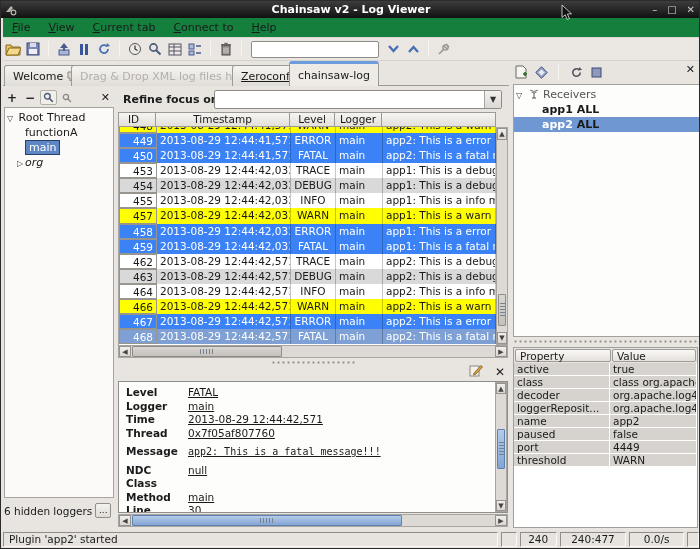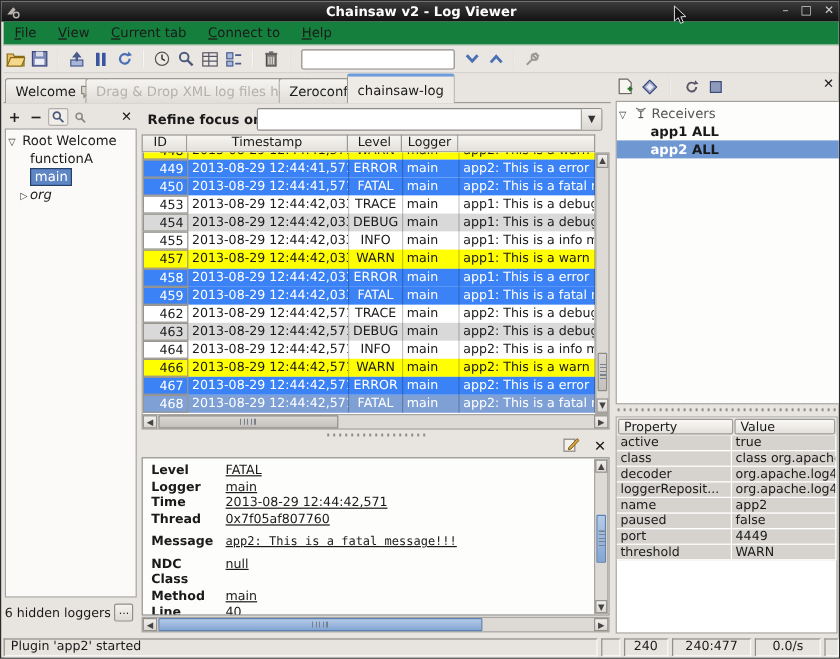--- a/index.html
+++ b/index.html
@@ -277,21 +277,21 @@
       <div class="abs tab " style="left: 3px;">
         <div style="white-space: nowrap;">Welcome</div>
         <svg width="13" height="11" viewBox="0 0 13 11">
           <path d="M1 1 h11 v6 h-6 l-3 3 v-3 h-2 z" fill="#DDD9D2" stroke="#8a877f"></path>
         </svg>
       </div>
       <div class="abs tab disabled" style="left: 70px;">
         <div style="white-space: nowrap;">Drag &amp; Drop XML log files here</div>
       </div>
       <div class="abs tab " style="left: 231px;">
-        <div style="white-space: nowrap;">Zeroconf</div>
+        <div style="white-space: nowrap; text-decoration: underline;">Zeroconf</div>
       </div>
       <div class="abs tab active" style="left: 288px;">
         <div style="white-space: nowrap;">chainsaw-log</div>
       </div>
     </div>
 
   <div class="abs lp-toolbar">
     <span class="lp-btn">+</span>
     <span class="lp-btn">−</span>
     <span class="tb-icon" style="border:1px solid #B3B0AB;border-radius:2px;width:17px;height:15px;background:#F1EEE9;">
@@ -304,21 +304,21 @@
         <svg width="10" height="10" viewBox="0 0 14 14">
           <circle cx="5.5" cy="5.5" r="3.6" fill="none" stroke="#8A887F" stroke-width="1.8"></circle>
           <path d="M8.2 8.2 L12.5 12.5" stroke="#8A887F" stroke-width="2"></path>
         </svg>
       </span>
     <span class="lp-close">✕</span>
   </div>
   <div class="abs lp-tree">
     <div class="tree-row">
       <span class="tw">▽</span>
-      <span>Root Welcome</span>
+      <span>Root Thread</span>
     </div>
     <div id="logger-items">
         <div class="tree-row" style="padding-left: 20px;"><span>functionA</span></div>
         <div class="tree-row" style="padding-left: 20px;"><span class="node-sel">main</span></div>
         <div class="tree-row" style="padding-left: 10px;"><span class="tw">▷</span><span class="italic">org</span></div>
       </div>
   </div>
   <div class="abs lp-footer">
     <span>6 hidden loggers</span>
     <span class="more-btn">...</span>
@@ -470,21 +470,21 @@
   <div class="abs detail-box">
     <div class="detail-content" id="detail-fields">
         <div class="dfield"><span class="dlabel">Level</span><span class="dval">FATAL</span></div>
         <div class="dfield"><span class="dlabel">Logger</span><span class="dval">main</span></div>
         <div class="dfield"><span class="dlabel">Time</span><span class="dval">2013-08-29 12:44:42,571</span></div>
         <div class="dfield"><span class="dlabel">Thread</span><span class="dval">0x7f05af807760</span></div>
         <div class="dfield gap"><span class="dlabel">Message</span><span class="dval mono">app2: This is a fatal message!!!</span></div>
         <div class="dfield gap"><span class="dlabel">NDC</span><span class="dval">null</span></div>
         <div class="dfield"><span class="dlabel">Class</span><span class="dval"></span></div>
         <div class="dfield"><span class="dlabel">Method</span><span class="dval">main</span></div>
-        <div class="dfield"><span class="dlabel">Line</span><span class="dval">40</span></div>
+        <div class="dfield"><span class="dlabel">Line</span><span class="dval">30</span></div>
       </div>
     <div class="sb-v" style="position:absolute;right:0;top:0;bottom:0;">
       <div class="sb-btn" style="height:11px;">▲</div>
       <div class="sb-thumb" style="position:absolute;left:1px;right:1px;top:46px;height:40px;">
           <span class="grip-v"></span>
         </div>
       <div class="sb-btn" style="position:absolute;left:0;right:0;bottom:0;height:11px;">▼</div>
     </div>
   </div>
   <div class="abs sb-h" style="left:117px;top:513px;width:390px;">

